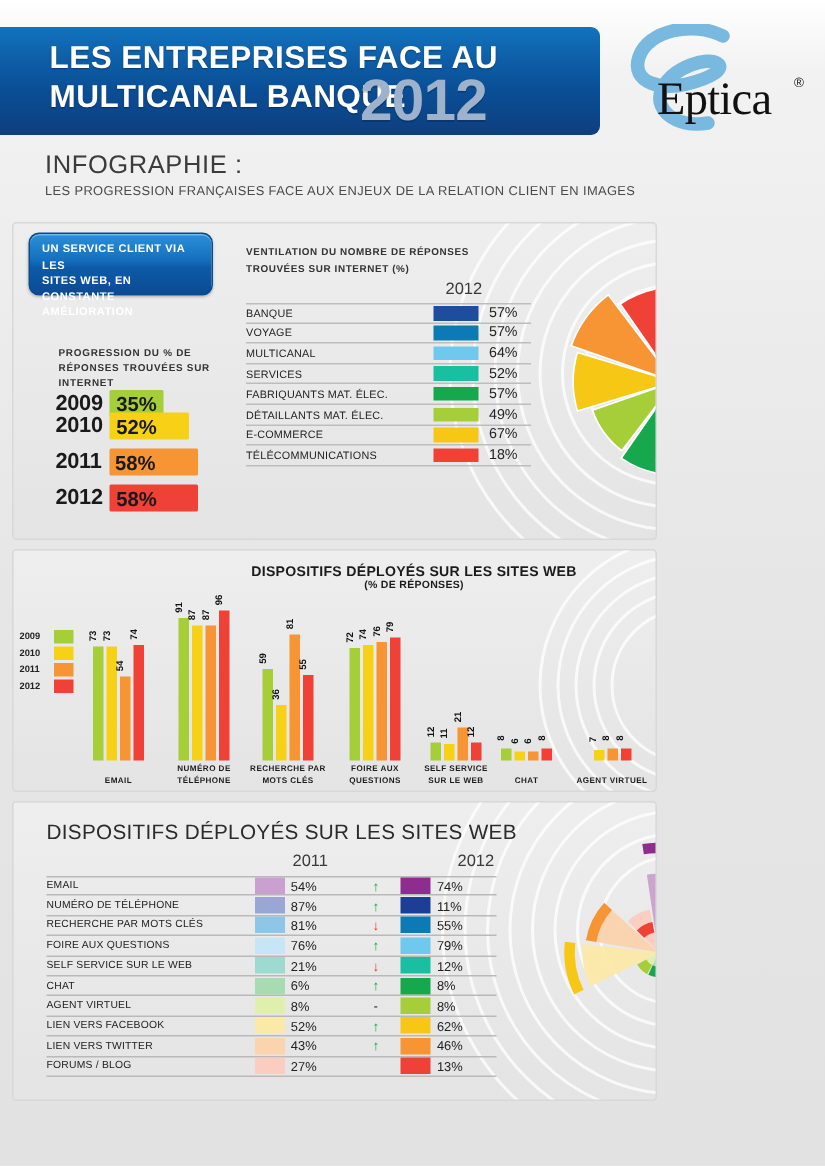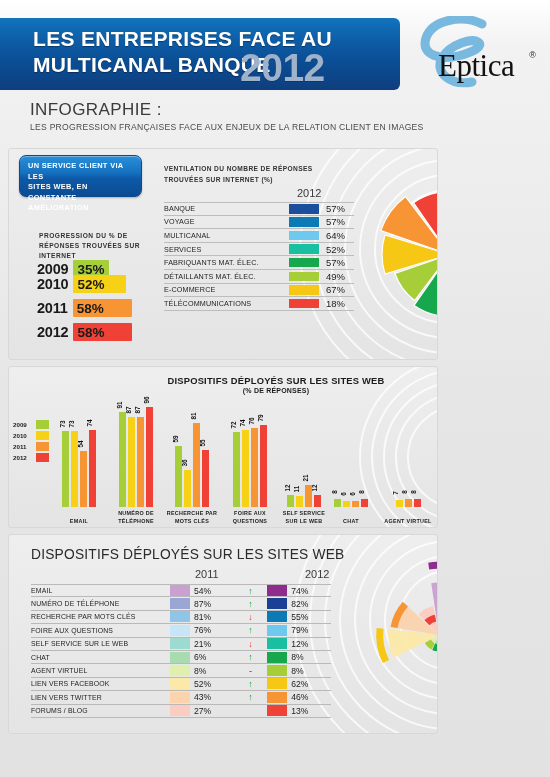--- a/index.html
+++ b/index.html
@@ -490,21 +490,21 @@
           <span class="bot-arrow up">↑</span>
           <span class="bot-sw2" style="background: rgb(142, 45, 142);"></span>
           <span class="bot-v2">74%</span>
         </div>
         <div class="bot-row">
           <span class="bot-label">NUMÉRO DE TÉLÉPHONE</span>
           <span class="bot-sw1" style="background: rgb(154, 167, 212);"></span>
           <span class="bot-v1">87%</span>
           <span class="bot-arrow up">↑</span>
           <span class="bot-sw2" style="background: rgb(27, 63, 148);"></span>
-          <span class="bot-v2">82%</span>
+          <span class="bot-v2">11%</span>
         </div>
         <div class="bot-row">
           <span class="bot-label">RECHERCHE PAR MOTS CLÉS</span>
           <span class="bot-sw1" style="background: rgb(143, 198, 232);"></span>
           <span class="bot-v1">81%</span>
           <span class="bot-arrow down">↓</span>
           <span class="bot-sw2" style="background: rgb(11, 122, 181);"></span>
           <span class="bot-v2">55%</span>
         </div>
         <div class="bot-row">

